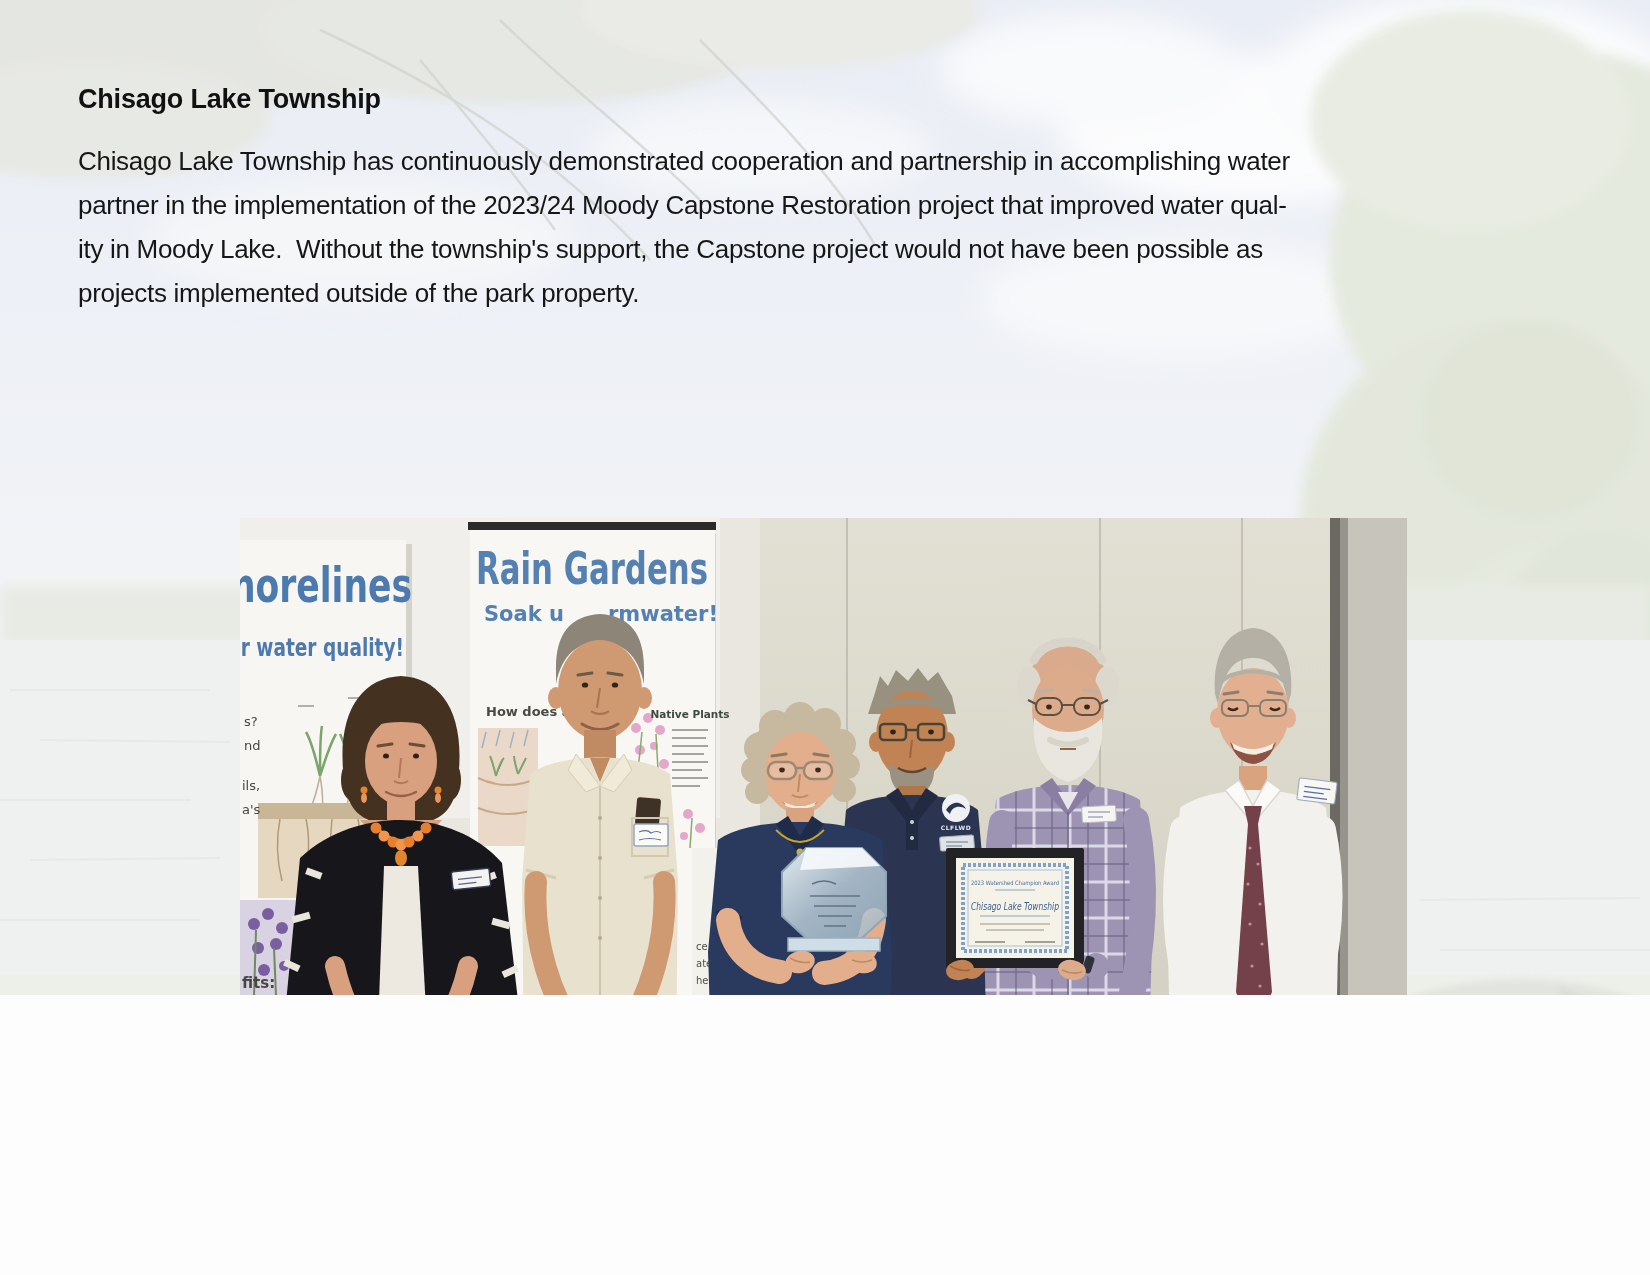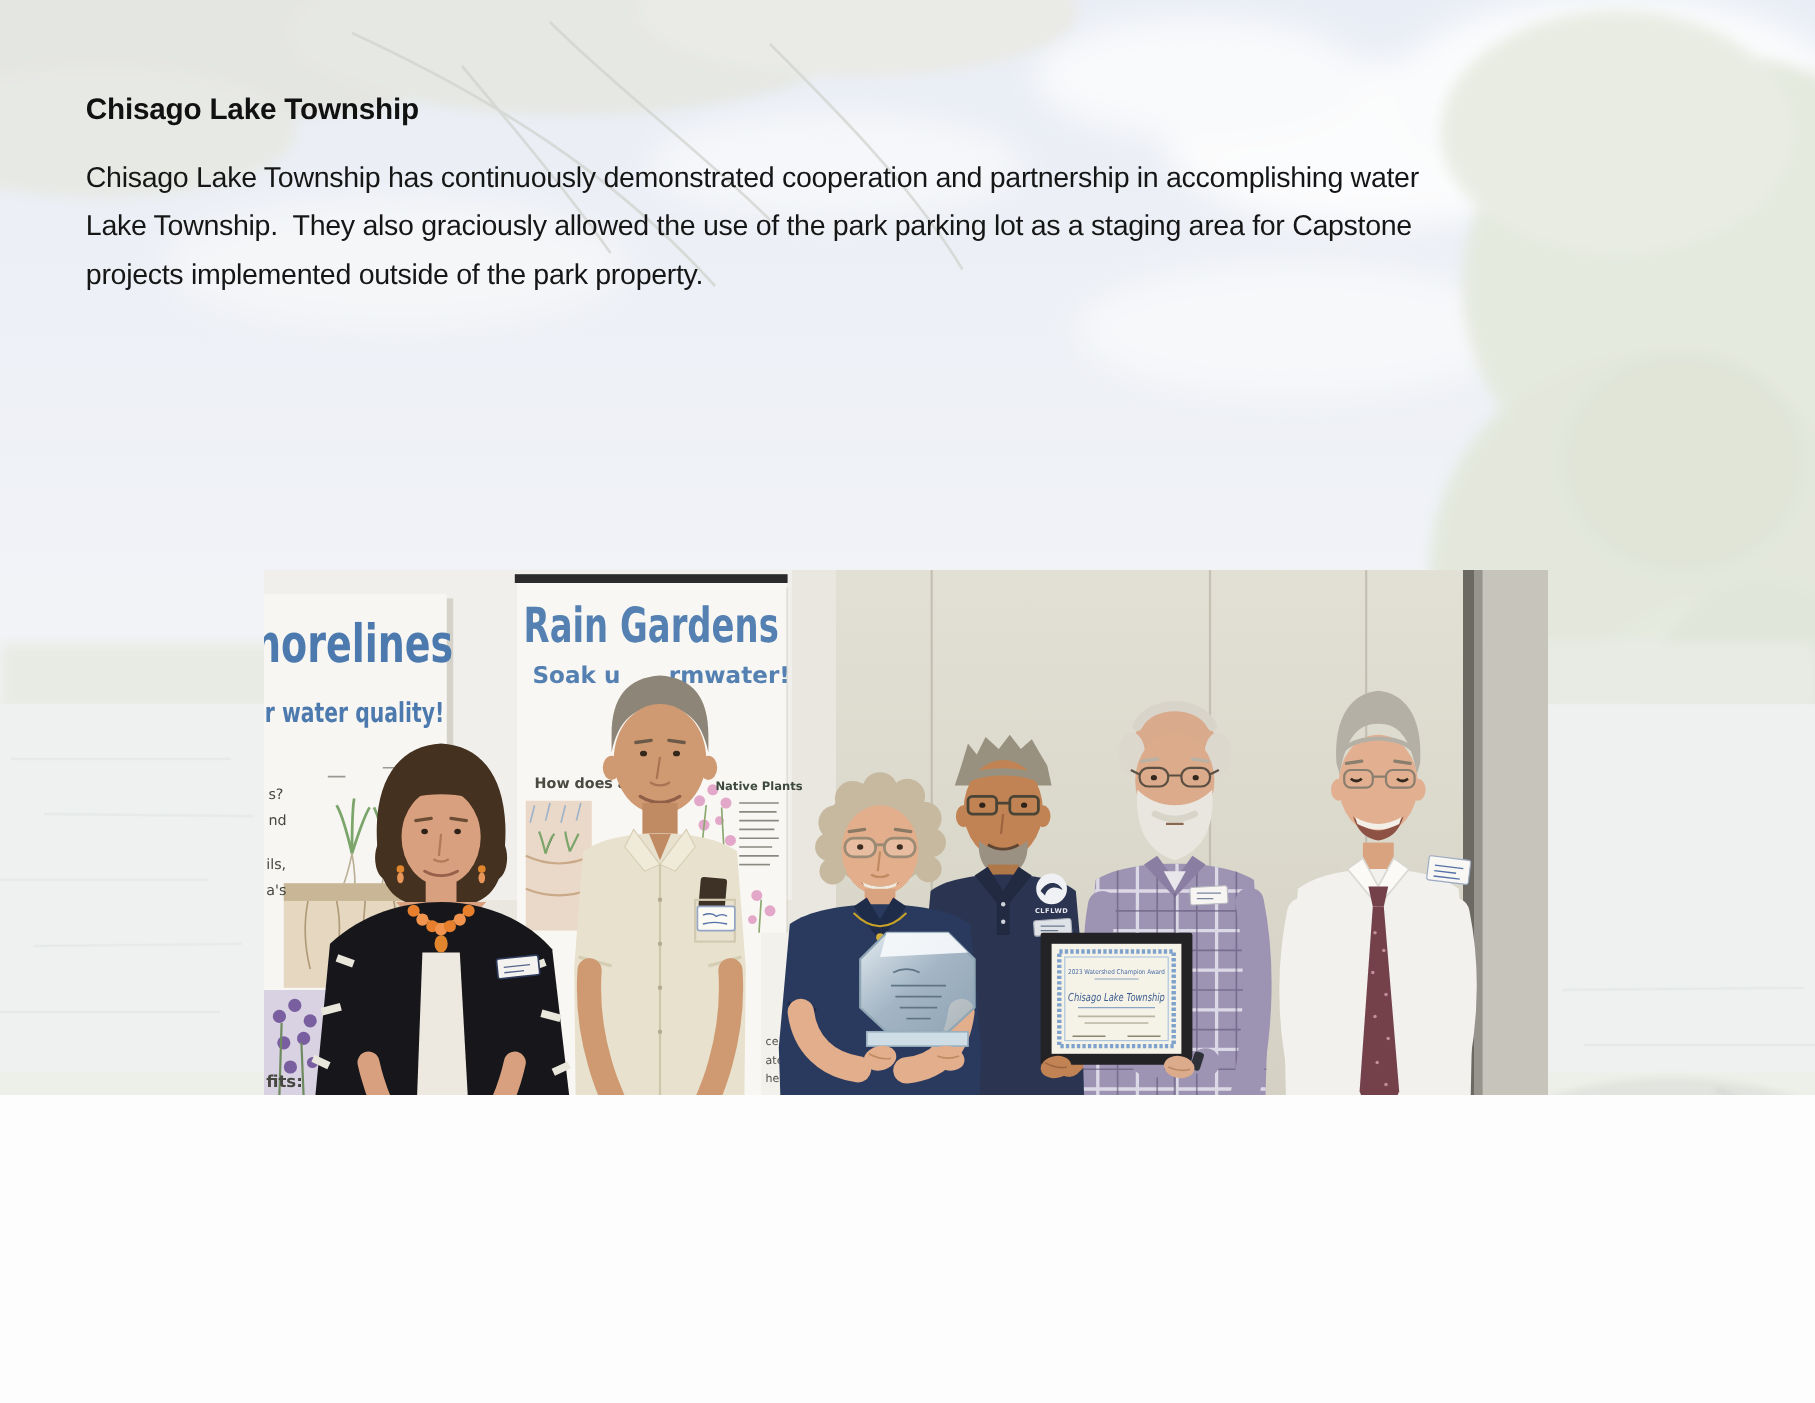--- a/index.html
+++ b/index.html
@@ -124,21 +124,22 @@
         <ellipse cx="1480" cy="1030" rx="30" ry="16" fill="#9aa094"></ellipse>
         <ellipse cx="1580" cy="1060" rx="26" ry="14" fill="#a3a89c"></ellipse>
       </g>
     </g>
   </svg>
 
   <div class="content">
     <h1 class="page-title">Chisago Lake Township</h1>
     <div class="para">
       <div class="bl">Chisago Lake Township has continuously demonstrated cooperation and partnership in accomplishing water</div>
-      <div class="bl">Lake Township.  They also graciously allowed the use of the park parking lot as a staging area for Capstone</div>
+      <div class="bl">partner in the implementation of the 2023/24 Moody Capstone Restoration project that improved water qual-</div>
+      <div class="bl">ity in Moody Lake.  Without the township's support, the Capstone project would not have been possible as</div>
       <div class="bl">projects implemented outside of the park property.</div>
     </div>
   </div>
 
   <div class="photo-wrap">
   <svg viewBox="0 0 1167 672" width="1167" height="672">
     <defs>
       <linearGradient id="wallG" x1="0" y1="0" x2="0" y2="1">
         <stop offset="0" stop-color="#e2dfd4"></stop>
             <stop offset="1" stop-color="#cfccbe"></stop>

